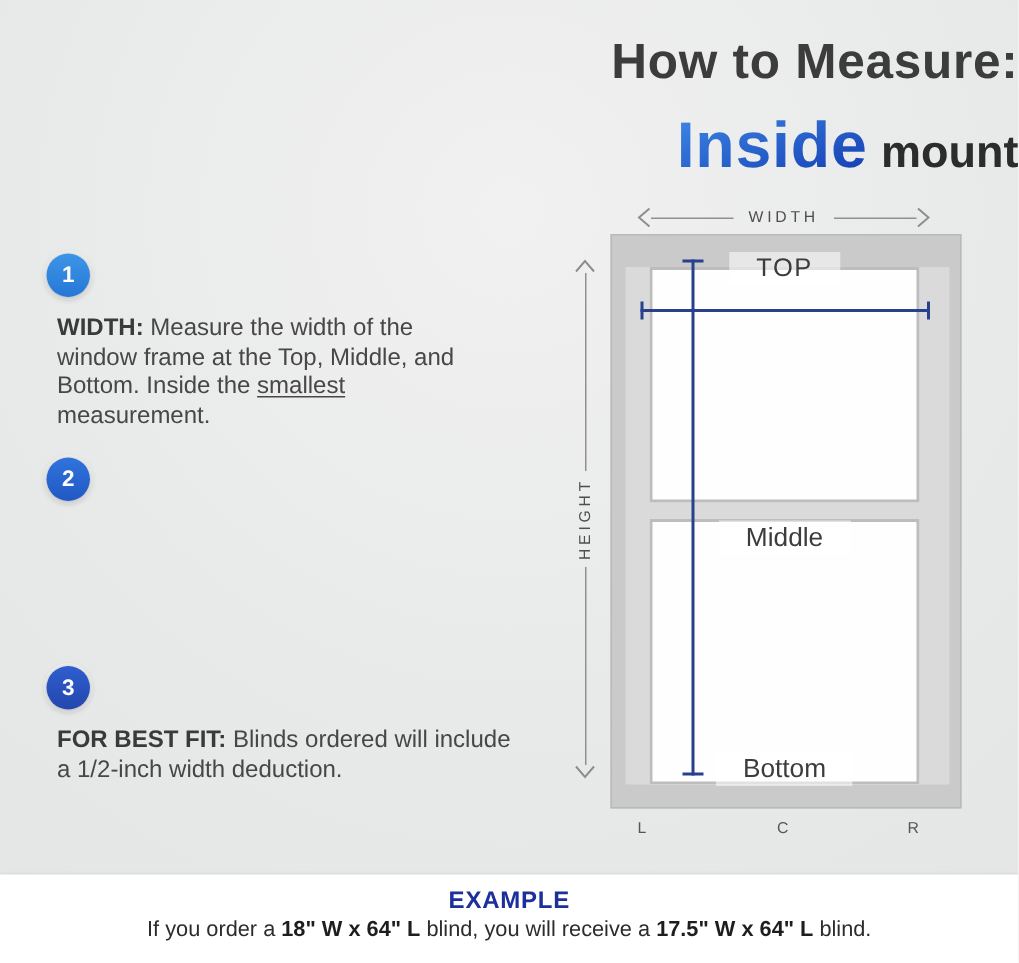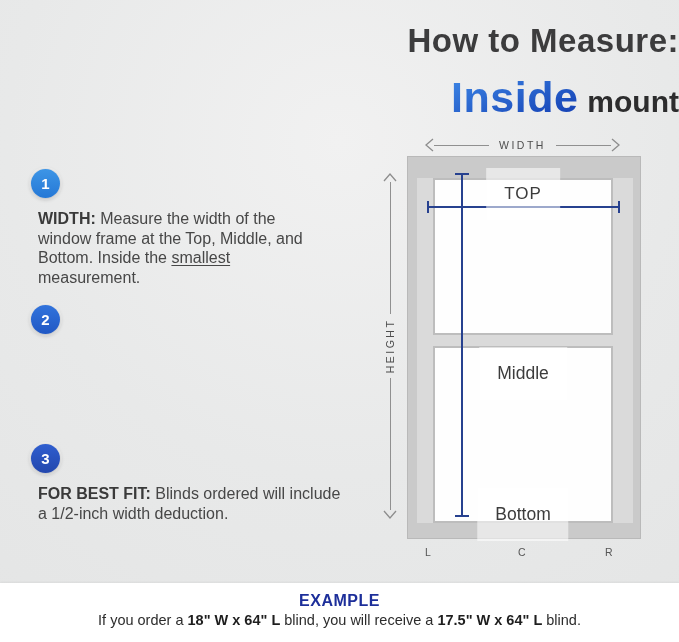--- a/index.html
+++ b/index.html
@@ -45,24 +45,24 @@
   .pane-bottom{left:25px;top:189px;width:180px;height:177px;}
 
   .measure-h{position:absolute;left:427px;top:206px;width:193px;height:2px;background:#27418f;z-index:4;}
   .measure-h::before,.measure-h::after{content:"";position:absolute;width:2px;height:12px;top:-5px;background:#27418f;}
   .measure-h::before{left:0;} .measure-h::after{right:0;}
   .measure-v{position:absolute;left:461px;top:173px;width:2px;height:344px;background:#27418f;z-index:4;}
   .measure-v::before,.measure-v::after{content:"";position:absolute;width:14px;height:2px;left:-6px;background:#27418f;}
   .measure-v::before{top:0;} .measure-v::after{bottom:0;}
 
   .lbl{position:absolute;left:523px;transform:translateX(-50%);z-index:5;
-       background:rgba(255,255,255,.55);padding:16px 18px;color:#3c3c3c;white-space:nowrap;}
+       background:rgba(255,255,255,.55);padding:1px 18px;color:#3c3c3c;white-space:nowrap;}
   .lbl-top{top:168px;font-size:17px;letter-spacing:1px;}
   .lbl-middle{top:347px;font-size:17.5px;}
-  .lbl-bottom{top:488px;font-size:17.5px;}
+  .lbl-bottom{top:501px;font-size:17.5px;}
 
   .mark{position:absolute;top:546px;font-size:10.5px;color:#565656;letter-spacing:1px;}
   .mark-l{left:425px;} .mark-c{left:518px;} .mark-r{left:605px;}
 
   
   .example{position:absolute;left:0;top:583px;width:679px;height:59px;background:#ffffff;
            text-align:center;box-shadow:0 -1px 2px rgba(0,0,0,.05);}
   .ex-head{margin-top:9px;font-size:16px;font-weight:800;color:#1d2f9a;letter-spacing:.5px;}
   .ex-text{margin:2px 0 0 0;font-size:14.5px;color:#2c2c2c;}
   .ex-text strong{font-weight:700;color:#1e1e1e;}

